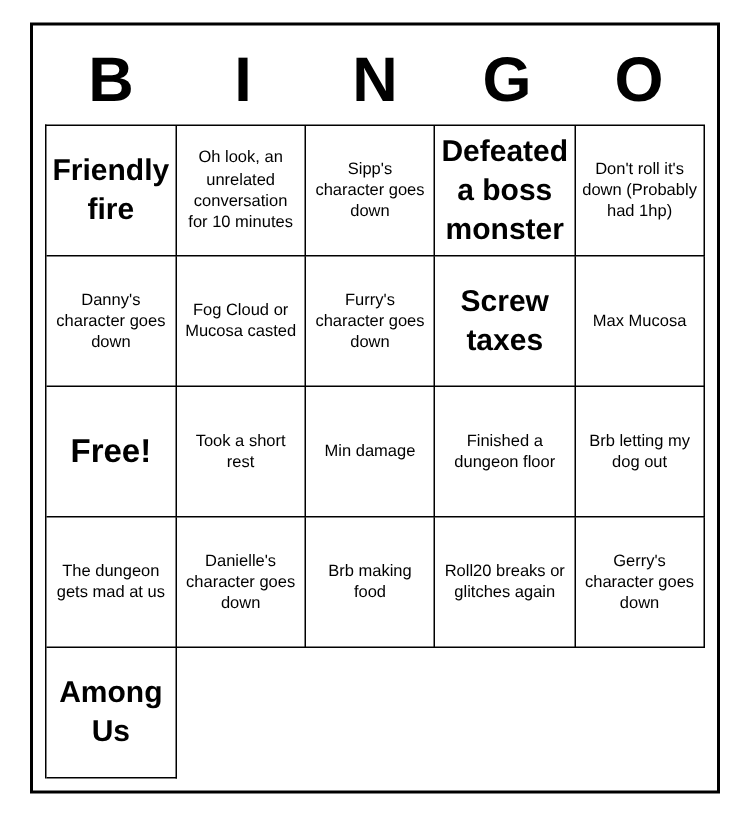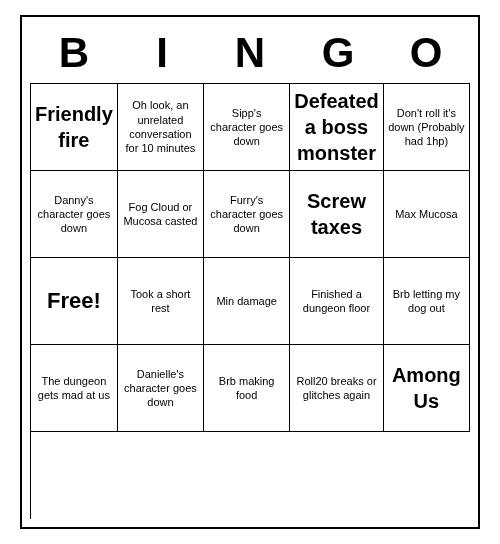--- a/index.html
+++ b/index.html
@@ -86,15 +86,16 @@
       <div class="bingo-cell ">Max Mucosa</div>
       <div class="bingo-cell free">Free!</div>
       <div class="bingo-cell ">Took a short rest</div>
       <div class="bingo-cell ">Min damage</div>
       <div class="bingo-cell ">Finished a dungeon floor</div>
       <div class="bingo-cell ">Brb letting my dog out</div>
       <div class="bingo-cell ">The dungeon gets mad at us</div>
       <div class="bingo-cell ">Danielle's character goes down</div>
       <div class="bingo-cell ">Brb making food</div>
       <div class="bingo-cell ">Roll20 breaks or glitches again</div>
+      <div class="bingo-cell ">Gerry's character goes down</div>
       <div class="bingo-cell large-text">Among Us</div>
     </div>
 </div>
 
 </body></html>

